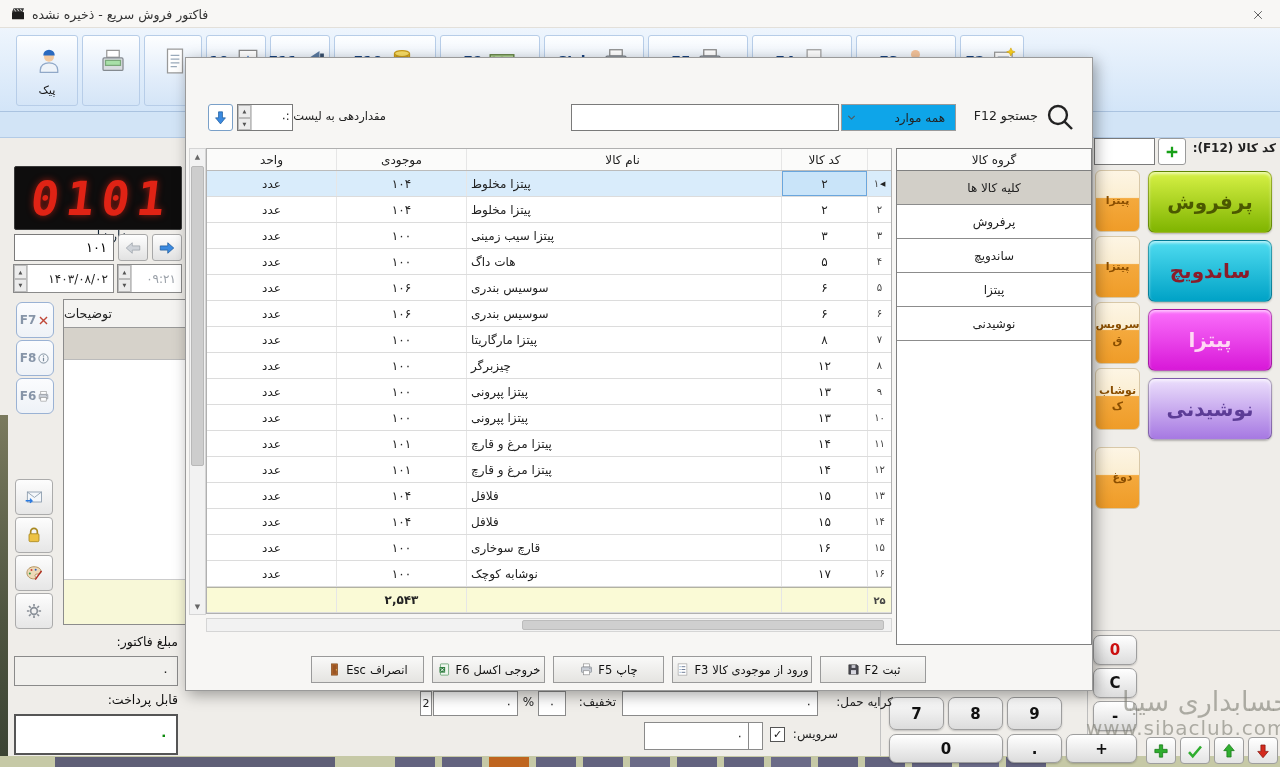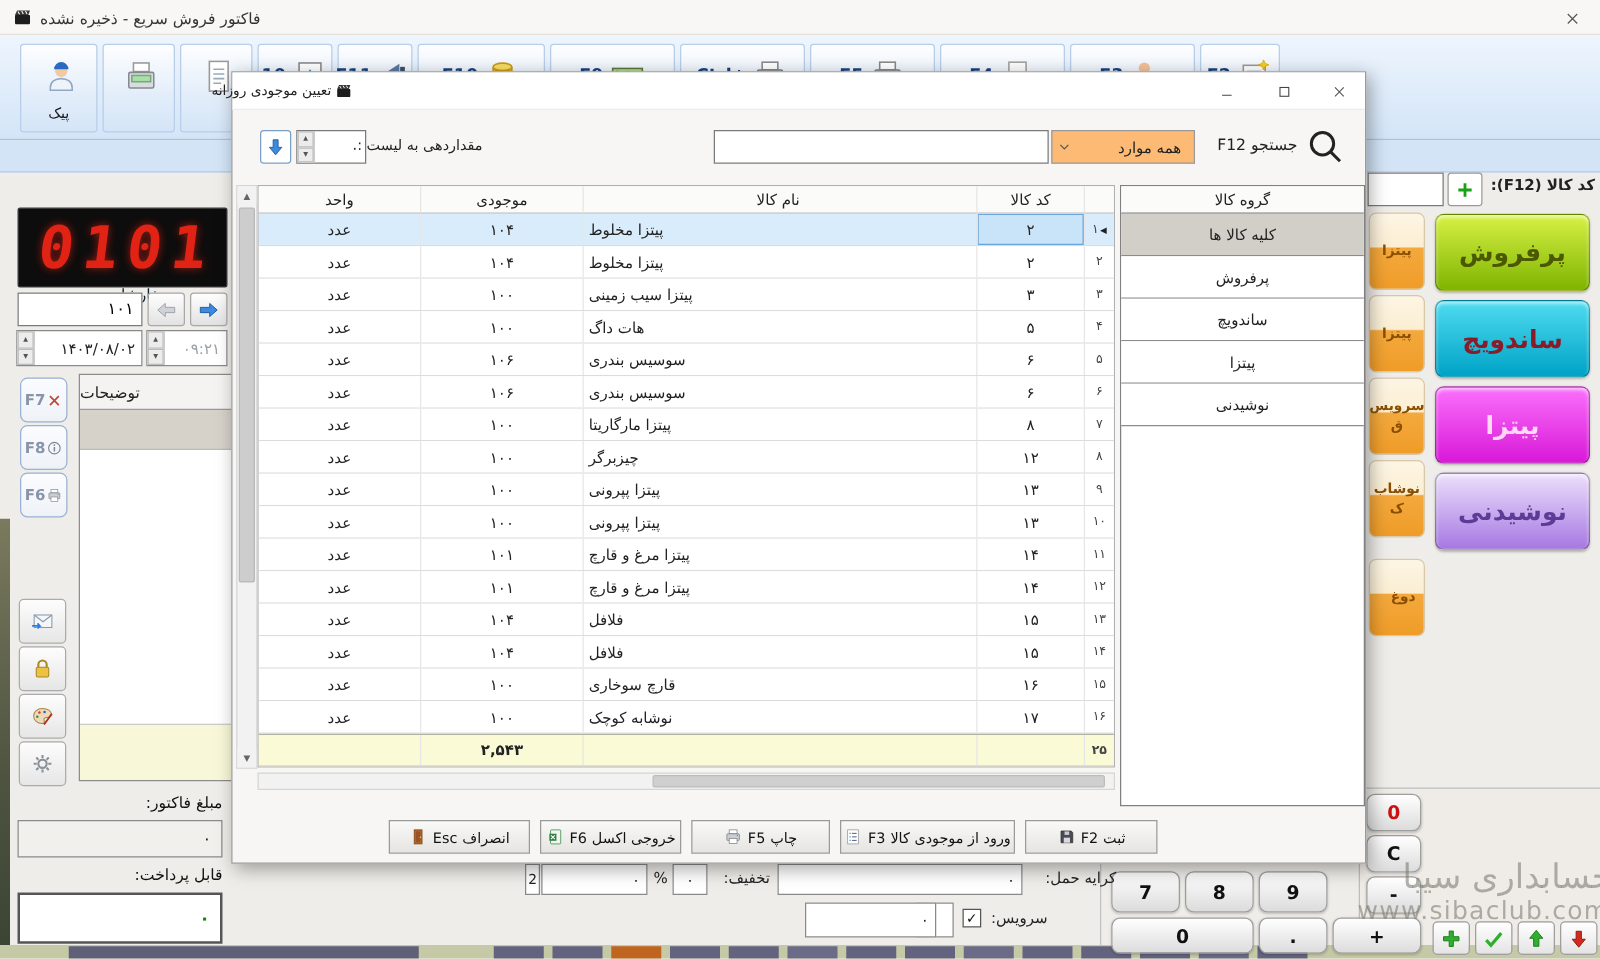--- a/index.html
+++ b/index.html
@@ -121,21 +121,21 @@
   #m-icon { position:absolute; left:82px; top:8px; width:14px; height:14px; }
   .mctl { position:absolute; top:0; width:42px; height:30px; display:flex; align-items:center; justify-content:center; }
   .mctl svg { width:13px; height:13px; }
   #m-min{left:774px} #m-max{left:820px} #m-close{left:864px}
 
   #m-downbtn { position:absolute; left:22px; top:46px; width:25px; height:27px; background:#fff; border:1px solid #7aa0c8; border-radius:3px; display:flex; align-items:center; justify-content:center; }
   #m-downbtn svg { width:17px; height:17px; }
   #m-spin { position:absolute; left:51px; top:46px; width:56px; height:27px; background:#fff; border:1px solid #7a7a7a; display:flex; }
   #m-fill-label { position:absolute; left:100px; top:51px; width:100px; direction:rtl; text-align:right; font-size:11.5px; white-space:nowrap; }
   #m-search { position:absolute; left:385px; top:46px; width:268px; height:27px; font-family:inherit; font-size:13px; padding:0 6px; direction:rtl; }
-  #m-dd { position:absolute; left:655px; top:46px; width:115px; height:27px; background:#fdba74; border:1px solid #9a9a9a; display:flex; align-items:center; direction:rtl; padding:0 10px 0 4px; justify-content:space-between; }
+  #m-dd { position:absolute; left:655px; top:46px; width:115px; height:27px; background:#0ea5e9; border:1px solid #9a9a9a; display:flex; align-items:center; direction:rtl; padding:0 10px 0 4px; justify-content:space-between; }
   #m-dd svg { width:11px; height:11px; }
   #m-search-label { position:absolute; left:778px; top:50px; width:74px; direction:rtl; text-align:right; font-size:12.5px; white-space:nowrap; }
   #m-mag { position:absolute; left:858px; top:43px; width:32px; height:32px; }
 
   #m-vsb { position:absolute; left:3px; top:90px; width:17px; height:467px; background:#f2f2f2; border:1px solid #d5d5d5; }
   .sbarrow { position:absolute; left:0; width:15px; height:15px; font-size:7px; color:#666; display:flex; align-items:center; justify-content:center; background:#f2f2f2; }
   #m-vsb-thumb { position:absolute; left:1px; top:17px; width:13px; height:300px; background:#cdcdcd; border:1px solid #b8b8b8; border-radius:2px; }
 
   #m-table { position:absolute; left:20px; top:90px; width:686px; background:#fff; border:1px solid #b0b0b0; direction:rtl; }
   .trow { display:flex; direction:rtl; height:26px; border-bottom:1px solid #dcdcdc; background:#fff; align-items:stretch; }
@@ -705,41 +705,20 @@
     </div>
   <div id="srv-pctsign" class="bl">%</div>
   <div id="srv-input" class="bi">
       <span>۰</span>
     </div>
 
   <div id="wm1" class="abs wm">حسابداری سیبا</div>
   <div id="wm2" class="abs wm">www.sibaclub.com</div>
 
   <div id="modal" class="abs">
-    <div id="m-titlebar">
-      <div id="m-title">تعیین موجودی روزانه</div>
-      <svg id="m-icon">
-          <use href="#i-clapper"></use>
-        </svg>
-      <div id="m-min" class="mctl">
-          <svg>
-            <use href="#i-min"></use>
-          </svg>
-        </div>
-      <div id="m-max" class="mctl">
-          <svg>
-            <use href="#i-maxbox"></use>
-          </svg>
-        </div>
-      <div id="m-close" class="mctl">
-          <svg>
-            <use href="#i-close"></use>
-          </svg>
-        </div>
-    </div>
 
     <div id="m-downbtn">
         <svg>
           <use href="#i-downblue"></use>
         </svg>
       </div>
     <div id="m-spin" class="spinbox">
       <div class="spincol">
           <div>▲</div>
           <div>▼</div>

